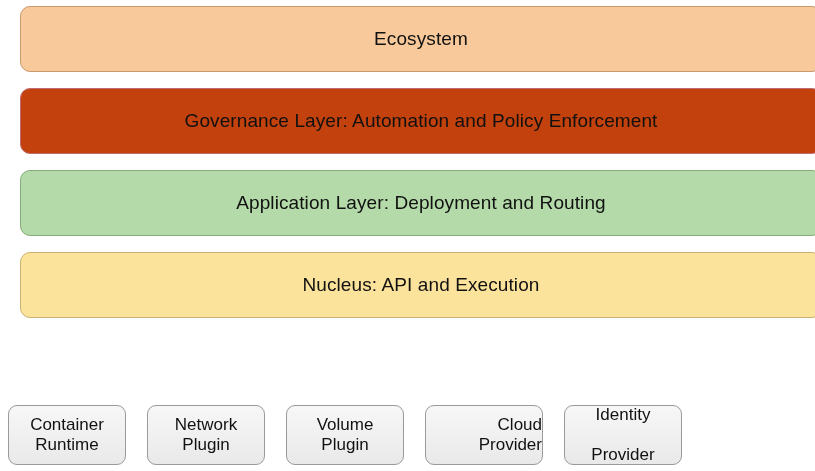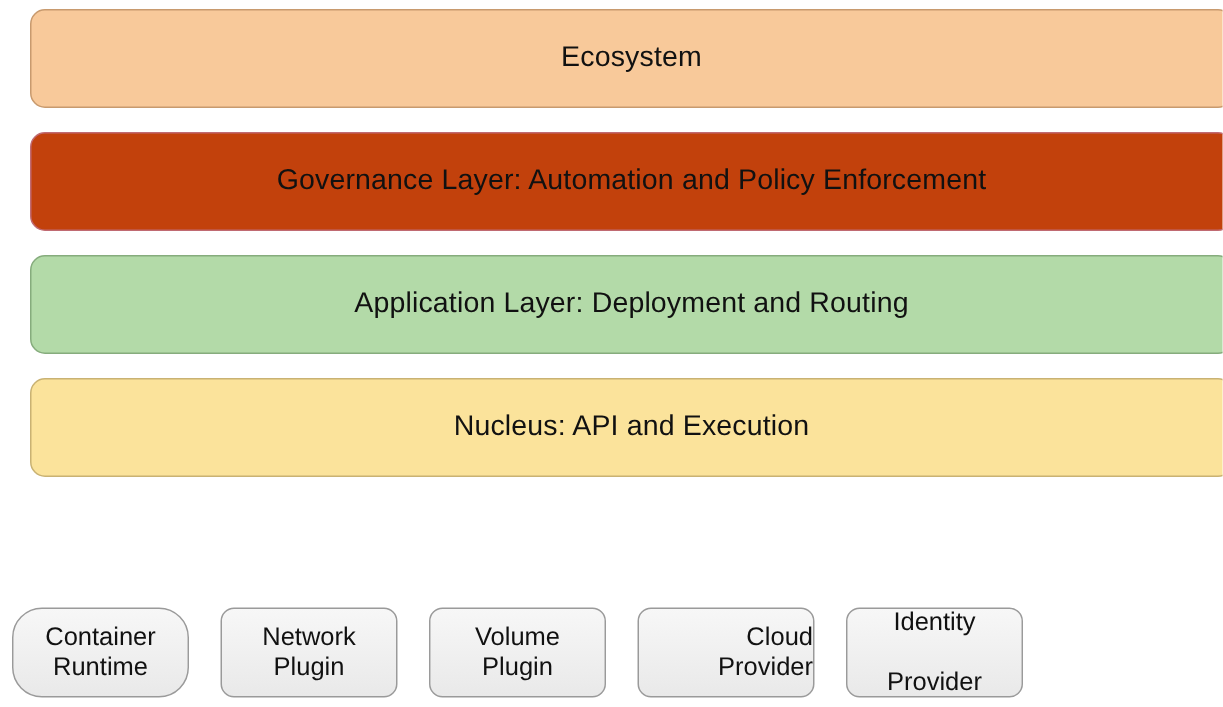--- a/index.html
+++ b/index.html
@@ -90,21 +90,21 @@
     </div>
 
     <div class="layer-bar" style="background: rgb(251, 227, 155); border-color: rgb(201, 178, 115);">
       <span>Nucleus: API and Execution</span>
     </div>
 
   </div>
 
   <div class="plugin-row">
 
-    <div class="plugin-box" style="border-color: rgb(154, 154, 154); border-radius: 20px;">
+    <div class="plugin-box" style="border-color: rgb(154, 154, 154);">
       <span class="plugin-line">Container</span>
       <span class="plugin-line">Runtime</span>
     </div>
 
     <div class="plugin-box" style="border-color: rgb(154, 154, 154);">
       <span class="plugin-line">Network</span>
       <span class="plugin-line">Plugin</span>
     </div>
 
     <div class="plugin-box" style="border-color: rgb(154, 154, 154);">

